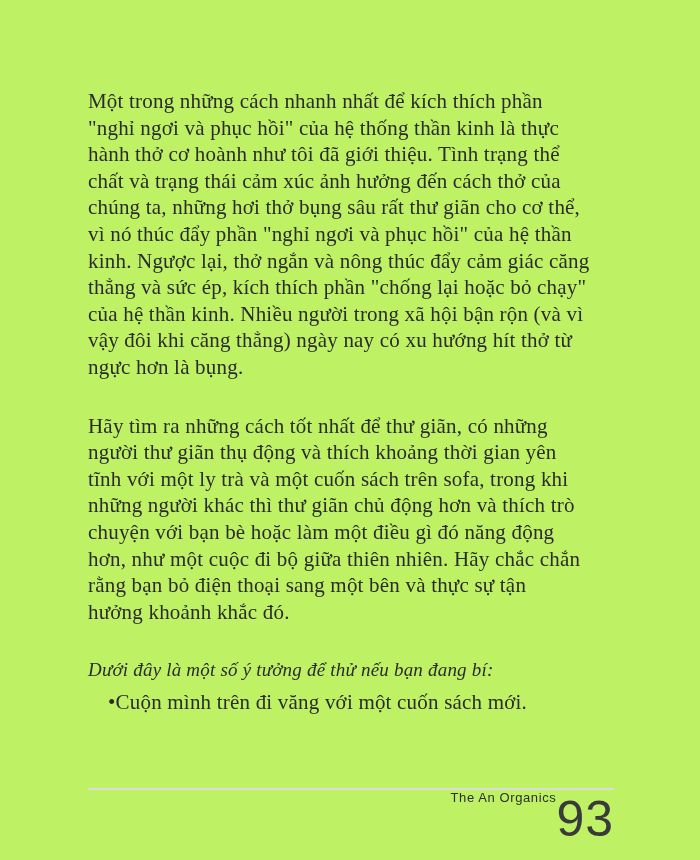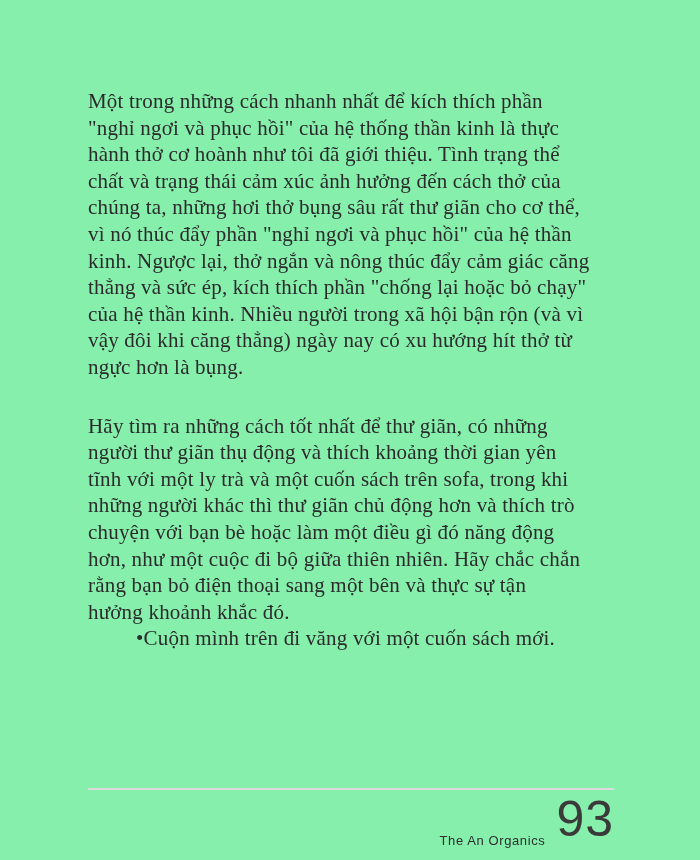--- a/index.html
+++ b/index.html
@@ -1,20 +1,20 @@
 <!DOCTYPE html>
 <html><head>
 <meta charset="utf-8">
 <style>
   html, body { margin: 0; padding: 0; background: #ffffff; }
   .page {
     position: relative;
     width: 700px;
     height: 860px;
-    background: #86efac;
+    background: #bef264;
     font-family: "Liberation Serif", "DejaVu Serif", serif;
     color: #2b2b2b;
     overflow: hidden;
   }
   .content {
     position: absolute;
     left: 88px;
     top: 88px;
     width: 534px;
     font-size: 21px;
@@ -26,38 +26,38 @@
     white-space: pre;
   }
   .para:last-of-type { margin-bottom: 0; }
   .intro {
     margin: 26px 0 5px 0;
     font-style: italic;
     font-size: 19px;
     line-height: 26.6px;
     white-space: pre;
   }
-  .bullets { margin-left: 48px; }
+  .bullets { margin-left: 20px; }
   .bullet-item { white-space: pre; }
   .bullet { display: inline; }
   .rule {
     position: absolute;
     left: 88px;
     top: 788px;
     width: 526px;
     height: 2px;
     background: #dcdcdc;
   }
   .footer {
     position: absolute;
     right: 86px;
     top: 790px;
     display: flex;
-    align-items: flex-end;
-    gap: 11px;
+    align-items: flex-start;
+    gap: 0;
     font-family: "Liberation Sans", "DejaVu Sans", sans-serif;
   }
   .brand {
     font-size: 13px;
     letter-spacing: 0.6px;
     color: #2e2e2e;
   }
   .pagenum {
     font-size: 50px;
     font-weight: 400;
@@ -82,20 +82,21 @@
 vậy đôi khi căng thẳng) ngày nay có xu hướng hít thở từ
 ngực hơn là bụng.</p>
     <p class="para">Hãy tìm ra những cách tốt nhất để thư giãn, có những
 người thư giãn thụ động và thích khoảng thời gian yên
 tĩnh với một ly trà và một cuốn sách trên sofa, trong khi
 những người khác thì thư giãn chủ động hơn và thích trò
 chuyện với bạn bè hoặc làm một điều gì đó năng động
 hơn, như một cuộc đi bộ giữa thiên nhiên. Hãy chắc chắn
 rằng bạn bỏ điện thoại sang một bên và thực sự tận
 hưởng khoảnh khắc đó.</p>
+    <p class="intro">Dưới đây là một số ý tưởng để thử nếu bạn đang bí:</p>
     <div class="bullets">
       <div class="bullet-item"><span class="bullet">•</span><span>Cuộn mình trên đi văng với một cuốn sách mới.</span></div>
     </div>
   </div>
 
   <div class="rule"></div>
 
   <div class="footer">
     <span class="brand">The An Organics</span>
     <span class="pagenum">93</span>

